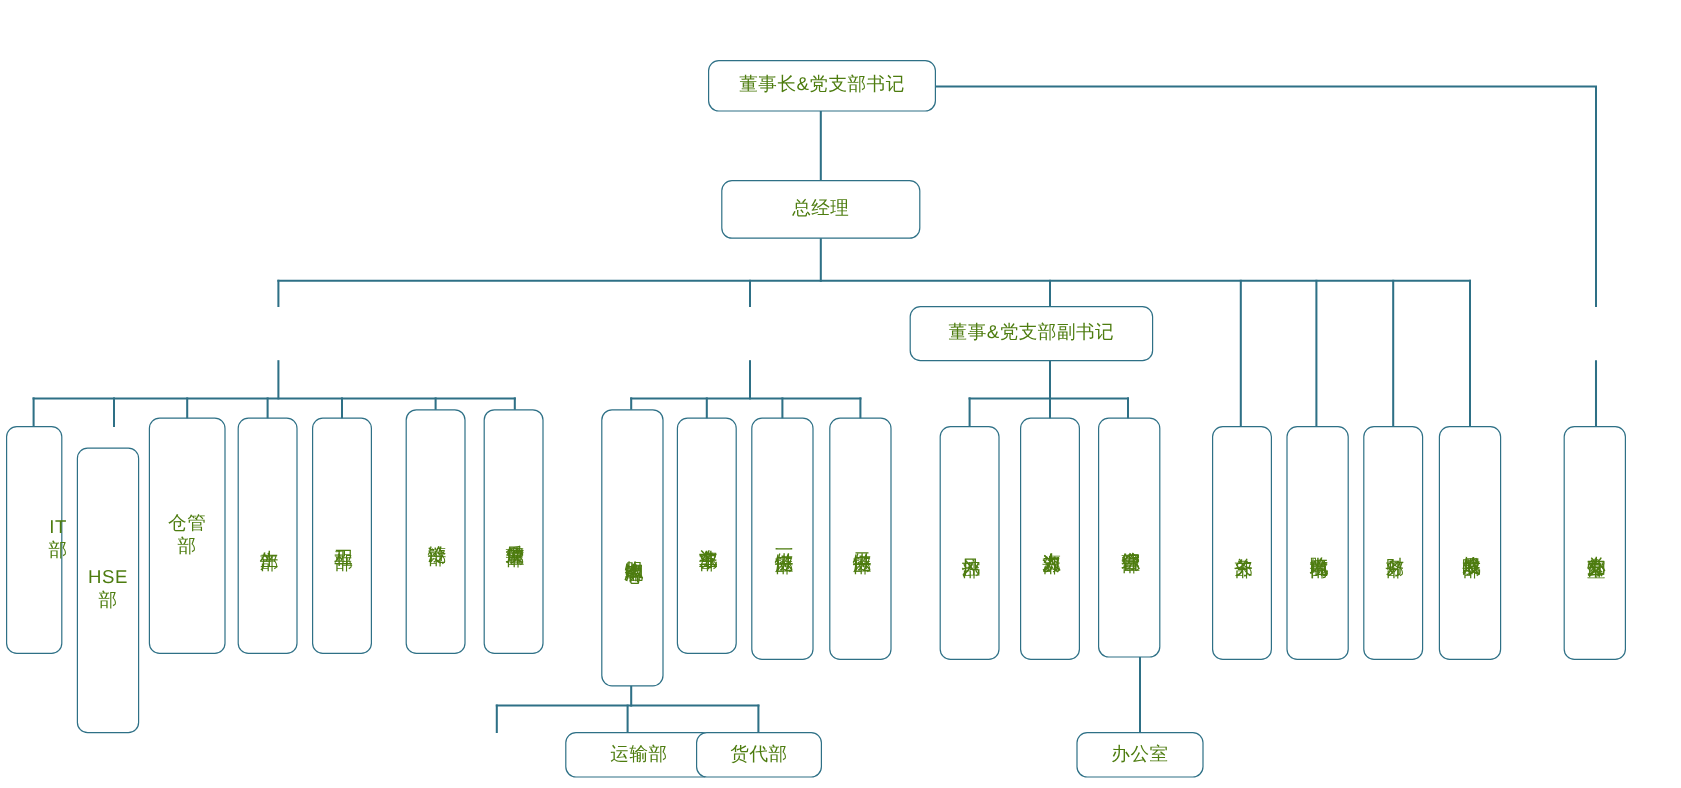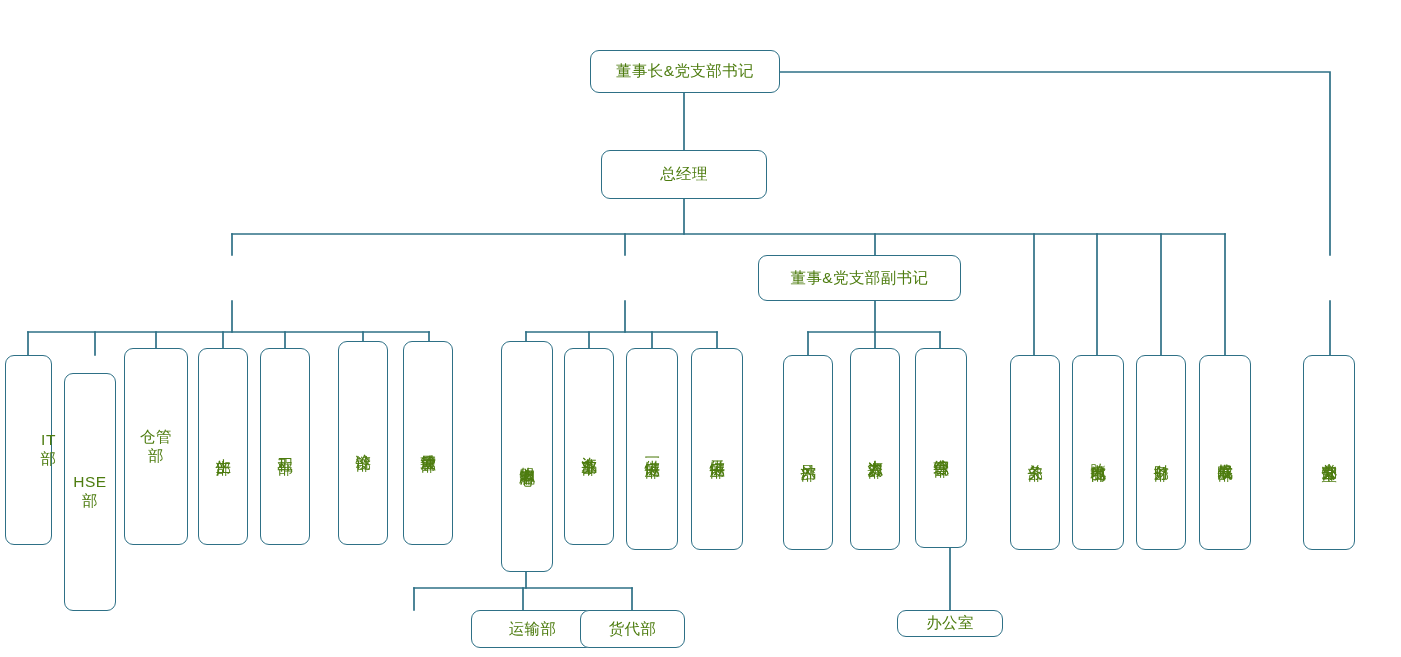--- a/index.html
+++ b/index.html
@@ -220,17 +220,17 @@
 
 
   <div class="node h" style="left: 471px; top: 610px; width: 123px; height: 38px; border-color: rgb(46, 112, 134);">
     <span>运输部</span>
   </div>
 
   <div class="node h" style="left: 580px; top: 610px; width: 105px; height: 38px; border-color: rgb(46, 112, 134);">
     <span>货代部</span>
   </div>
 
-  <div class="node h" style="left: 897px; top: 610px; width: 106px; height: 27px; border-color: rgb(46, 112, 134);">
+  <div class="node h" style="left: 897px; top: 610px; width: 106px; height: 38px; border-color: rgb(46, 112, 134);">
     <span>办公室</span>
   </div>
 
 </div>
 
 </body></html>

